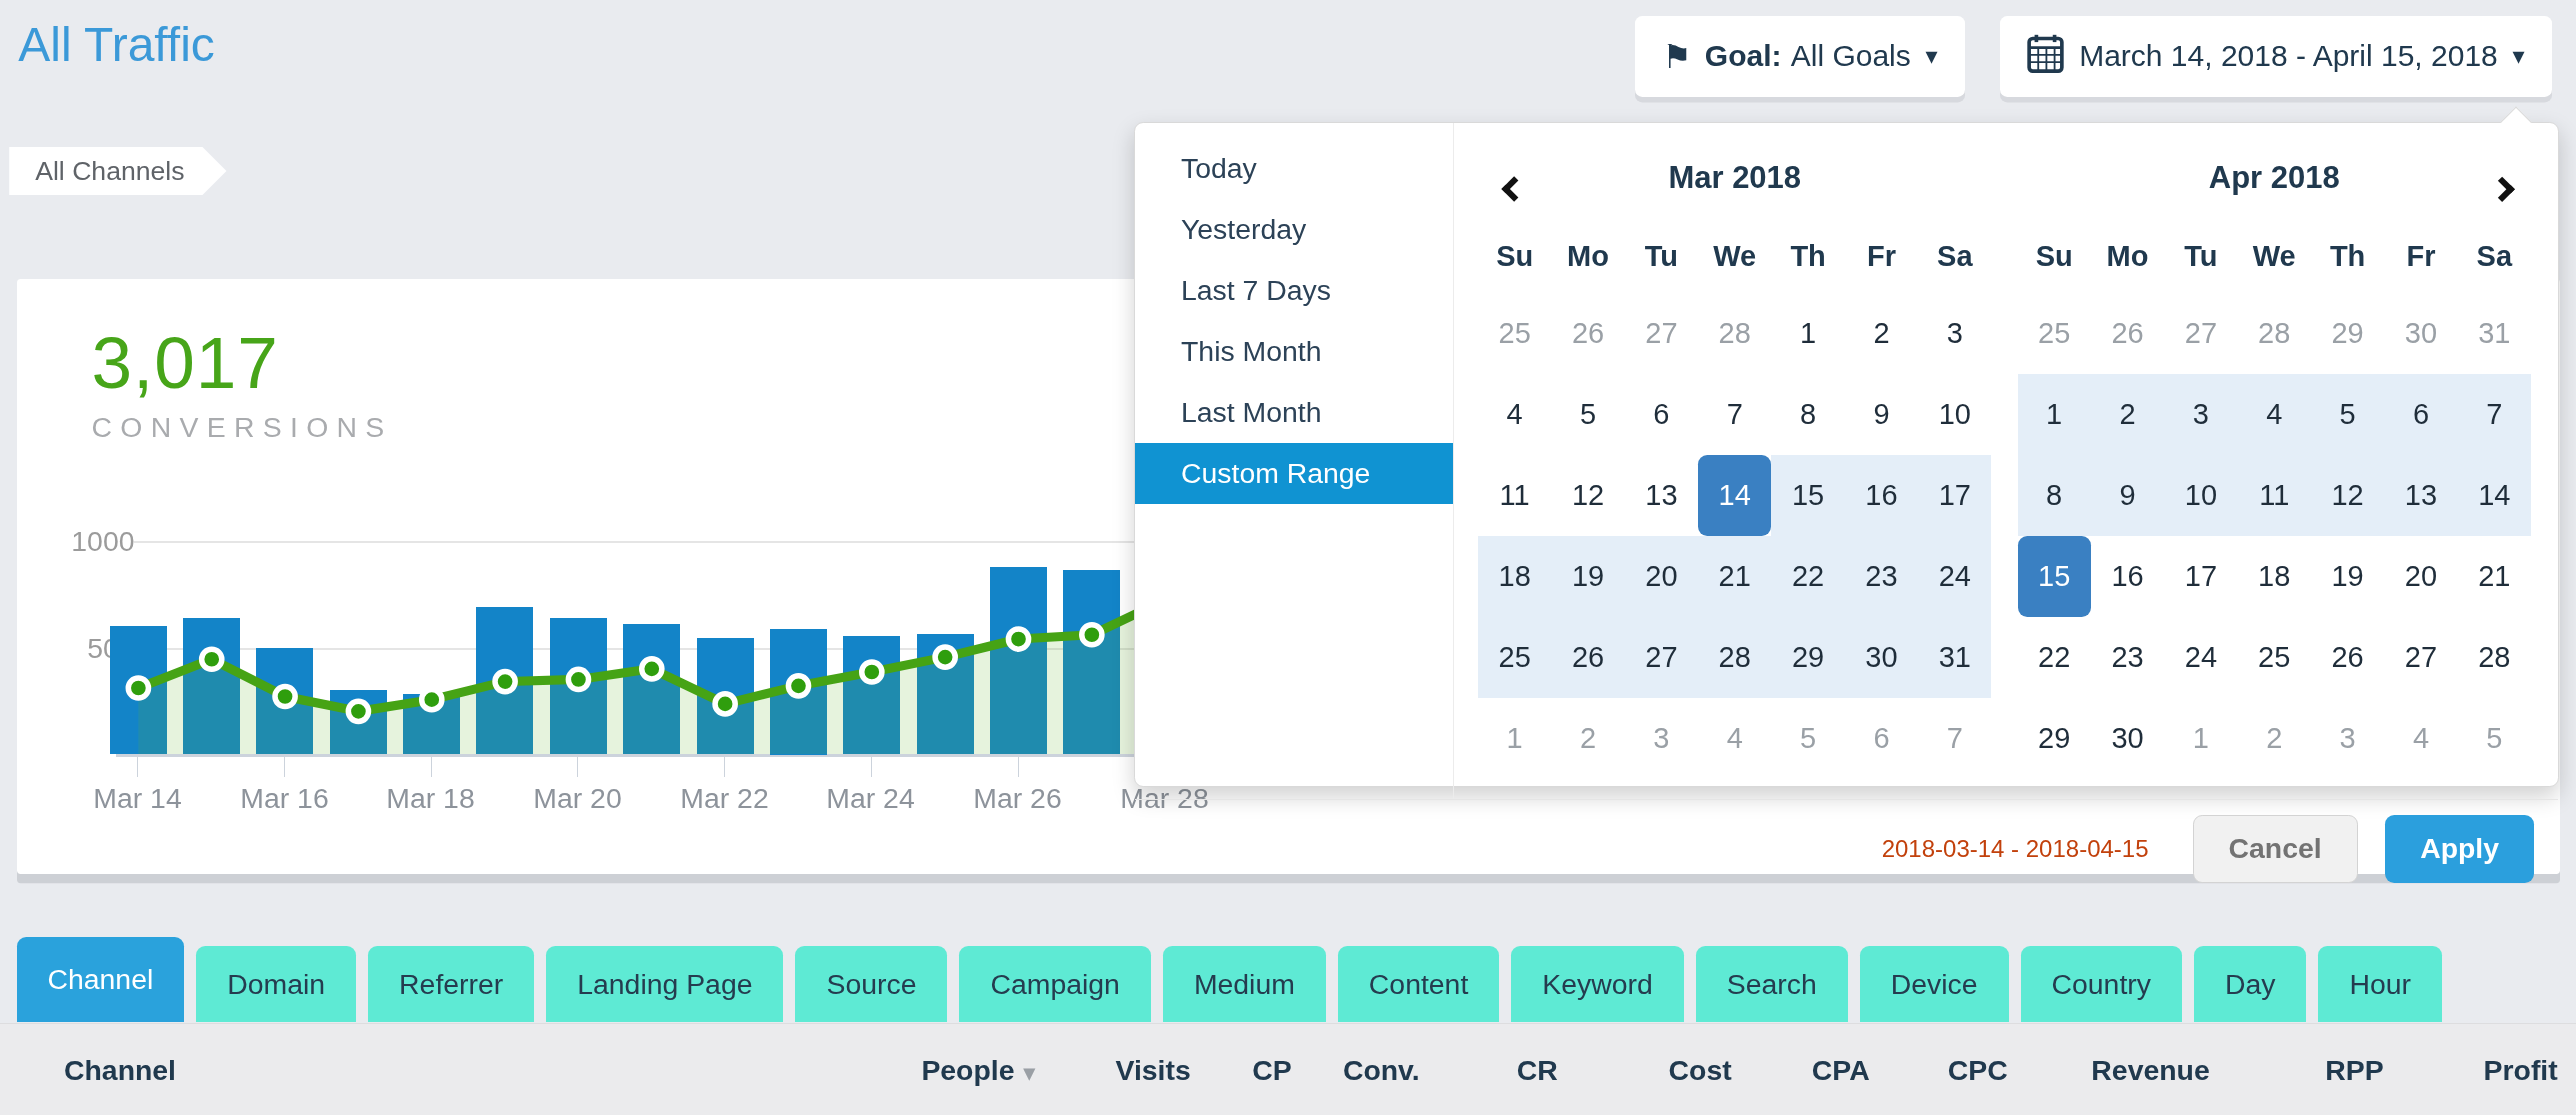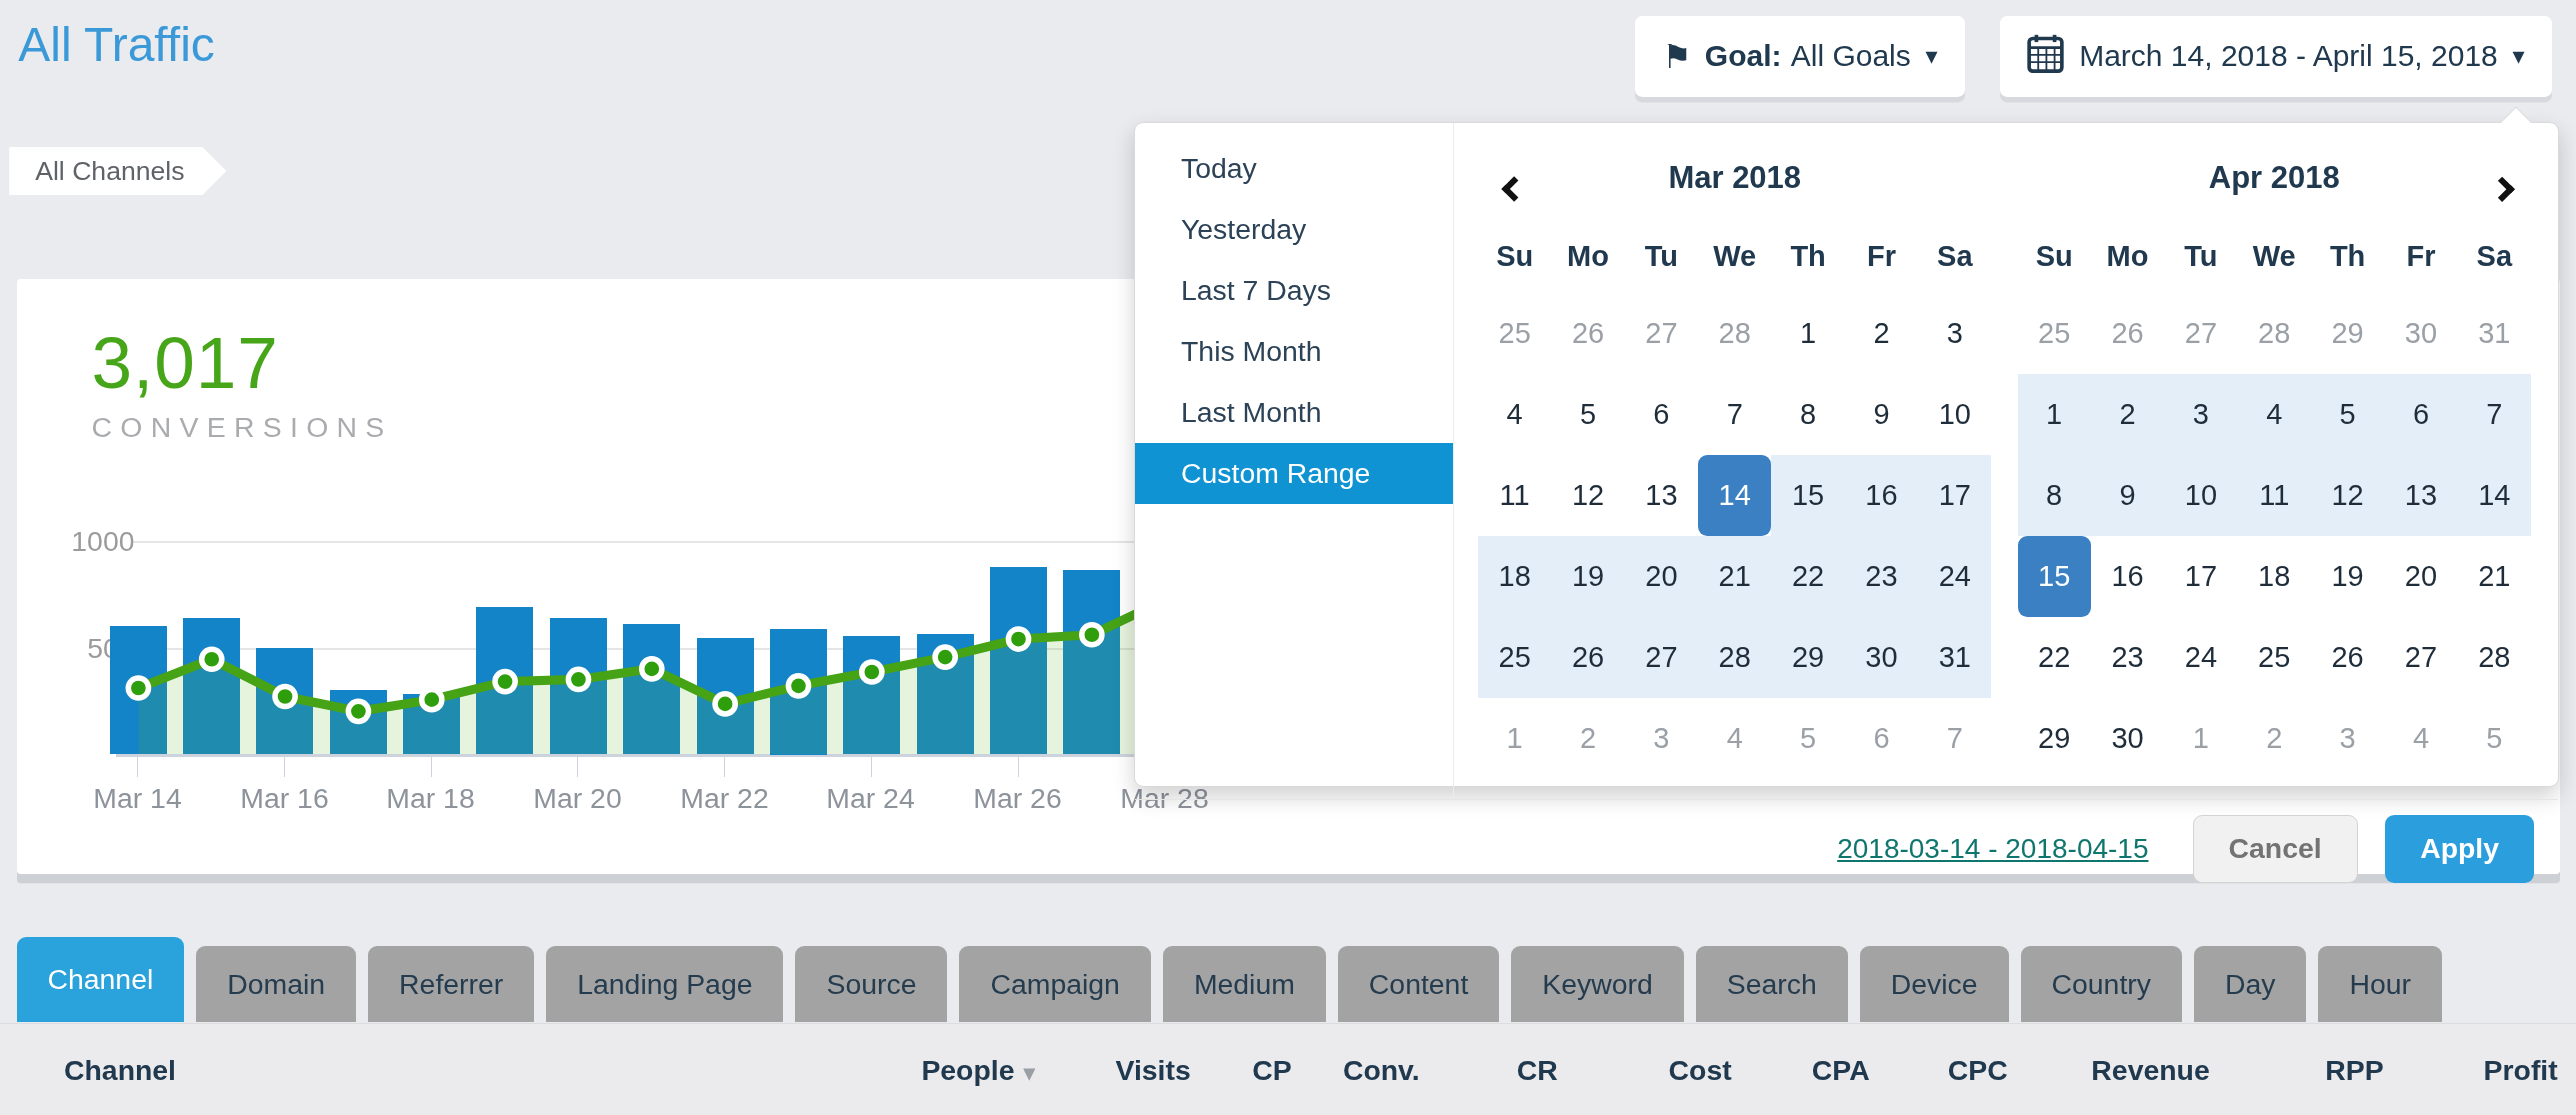--- a/index.html
+++ b/index.html
@@ -44,28 +44,28 @@
   .chev { width:18.3px; height:18.3px; border-left:6.4px solid #111; border-bottom:6.4px solid #111; position:absolute; top:44px; cursor:pointer; }
   .chev-left { left:40px; transform:rotate(45deg); }
   .chev-right { right:33px; transform:rotate(225deg); }
   .cal-grid { display:grid; grid-template-columns:repeat(7,1fr); }
   .cal-grid .wd { height:73px; display:flex; align-items:center; justify-content:center; font-size:29px; font-weight:bold; color:#20394e; }
   .cal-grid .day { height:81px; display:flex; align-items:center; justify-content:center; font-size:29px; color:#1f2d3a; cursor:pointer; }
   .day.muted { color:#9aa0a6; }
   .day.range { background:#e4eef8; }
   .day.sel { background:#3a80c2; color:#fff; border-radius:9.2px; }
   .dp-footer { height:98px; border-top:0.9px solid #e5e5e5; display:flex; align-items:center; justify-content:flex-end; gap:27.5px; padding-right:24px; }
-  .dp-range-text { font-size:28px; color:#0f766e; margin-right:16.5px;text-decoration:underline; }
+  .dp-range-text { font-size:24px; color:#c2410c; margin-right:16.5px; }
   .btn { height:68px; border-radius:9.2px; font-size:28.4px; font-weight:bold; display:flex; align-items:center; padding:0 35px; cursor:pointer; }
   .btn-cancel { background:#f1f1f1; border:1.8px solid #d3d3d3; color:#737373; }
   .btn-apply { background:#2b9fdd; color:#fff; }
 
   
   .tabs { position:absolute; left:16.5px; top:937px; right:0; display:flex; gap:12px; align-items:flex-end; height:85px; }
-  .tab { background:#a3a3a3; color:#253c4f; font-size:28.4px; height:76px; display:flex; align-items:center; padding:0 31px; border-radius:9.2px 9.2px 0 0; cursor:pointer; white-space:nowrap; }
+  .tab { background:#5eead4; color:#253c4f; font-size:28.4px; height:76px; display:flex; align-items:center; padding:0 31px; border-radius:9.2px 9.2px 0 0; cursor:pointer; white-space:nowrap; }
   .tab.active { background:#2aa2dc; color:#fff; height:85px; }
 
   
   .table-head { position:absolute; left:0; top:1023px; width:2576px; height:93px; background:#ebebed; border-top:0.9px solid #dddddf; display:flex; align-items:center; padding:0 18.3px 0 64px; }
   .th { font-size:28.4px; font-weight:bold; color:#20394e; text-align:right; white-space:nowrap; }
   .th.first { flex:1; text-align:left; }
   .sort-caret { color:#9a9fa5; font-size:22px; margin-left:9.2px; }
 </style>
 </head>
 <body>

